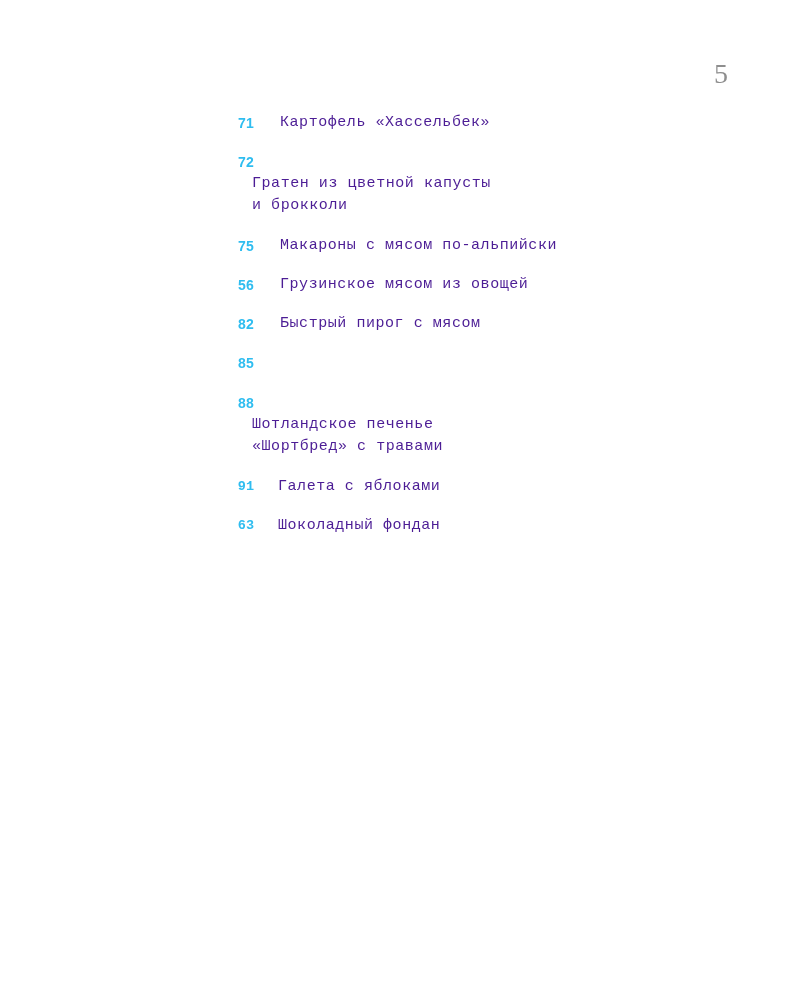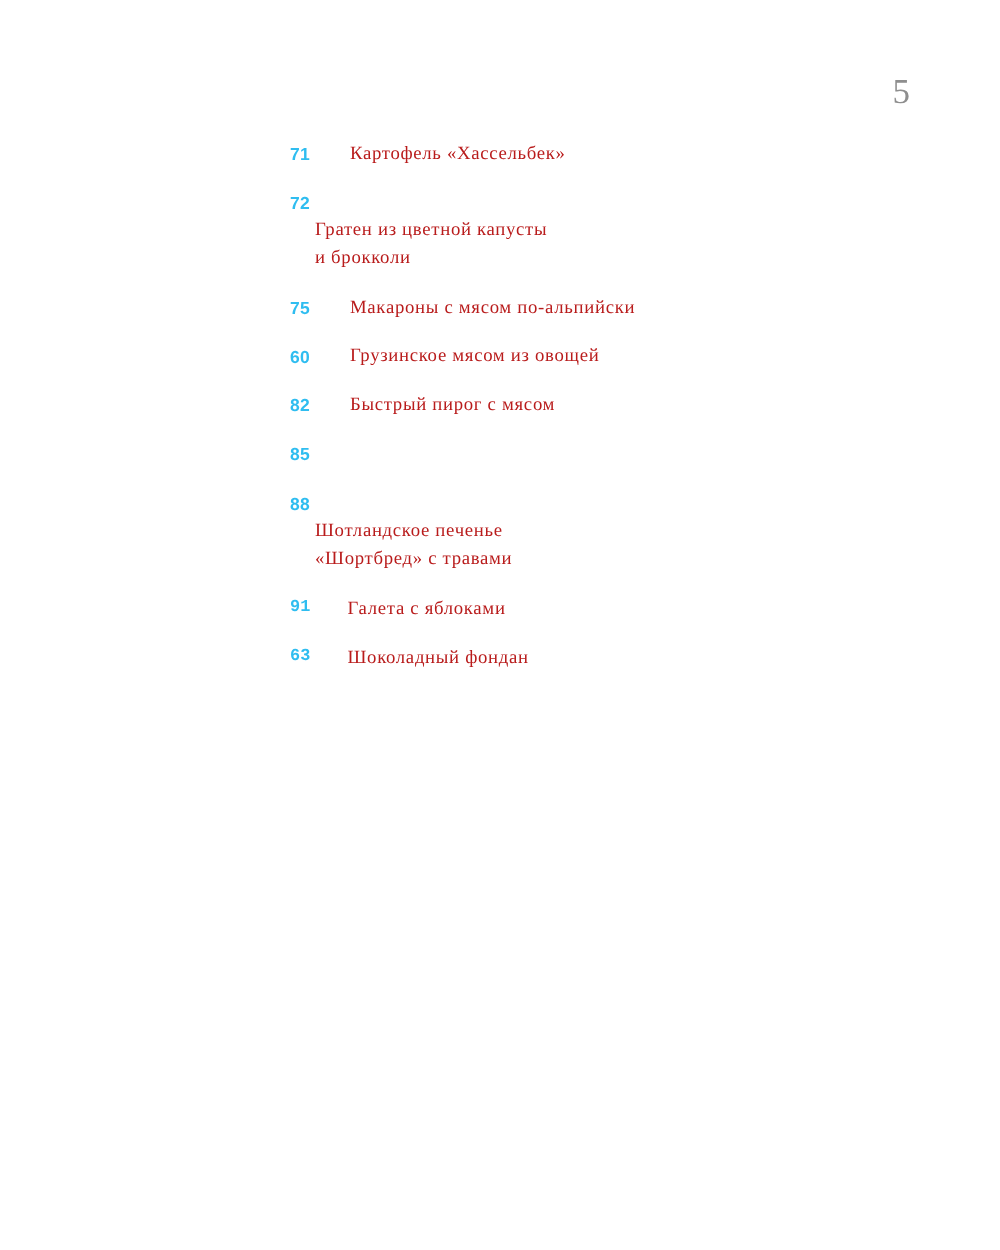--- a/index.html
+++ b/index.html
@@ -44,39 +44,39 @@
 
   .toc-entry {
     display: flex;
     align-items: flex-start;
     margin-bottom: 17px;
   }
 
   .toc-page {
     flex: 0 0 auto;
     width: 28px;
-    text-align: left;
+    text-align: center;
     font-family: "Liberation Sans", "DejaVu Sans", sans-serif;
     font-size: 14px;
     font-weight: 700;
     line-height: 22px;
     letter-spacing: 0.2px;
     color: #2fbdf0;
     white-space: nowrap;
   }
 
   .toc-title {
     flex: 1 1 auto;
     margin-left: 20px;
-    font-family: Liberation Serif, serif;
+    font-family: Liberation Mono, monospace;
     font-size: 15px;
     font-weight: 400;
     line-height: 22px;
     letter-spacing: 0.55px;
-    color: #b91c1c;
+    color: #4c1d95;
   }
 
   .toc-title .line {
     display: block;
     white-space: nowrap;
   }
 
   
   .toc-entry.shifted .toc-page {
     font-size: 13.5px;
@@ -118,21 +118,21 @@
     </div>
 
     <div class="toc-entry">
       <span class="toc-page">75</span>
       <span class="toc-title">
         <span class="line">Макароны с мясом по-альпийски</span>
       </span>
     </div>
 
     <div class="toc-entry">
-      <span class="toc-page">60</span>
+      <span class="toc-page">56</span>
       <span class="toc-title">
         <span class="line">Грузинское мясом из овощей</span>
       </span>
     </div>
 
 
     <div class="toc-entry">
       <span class="toc-page">82</span>
       <span class="toc-title">
         <span class="line">Быстрый пирог с мясом</span>

